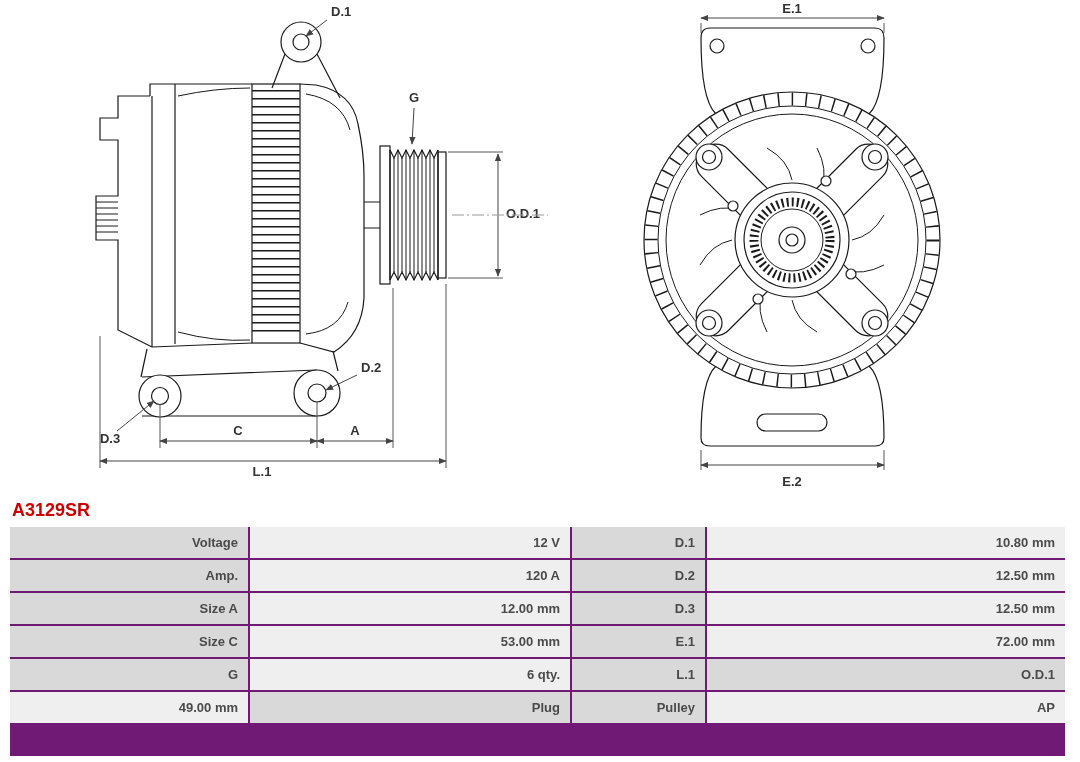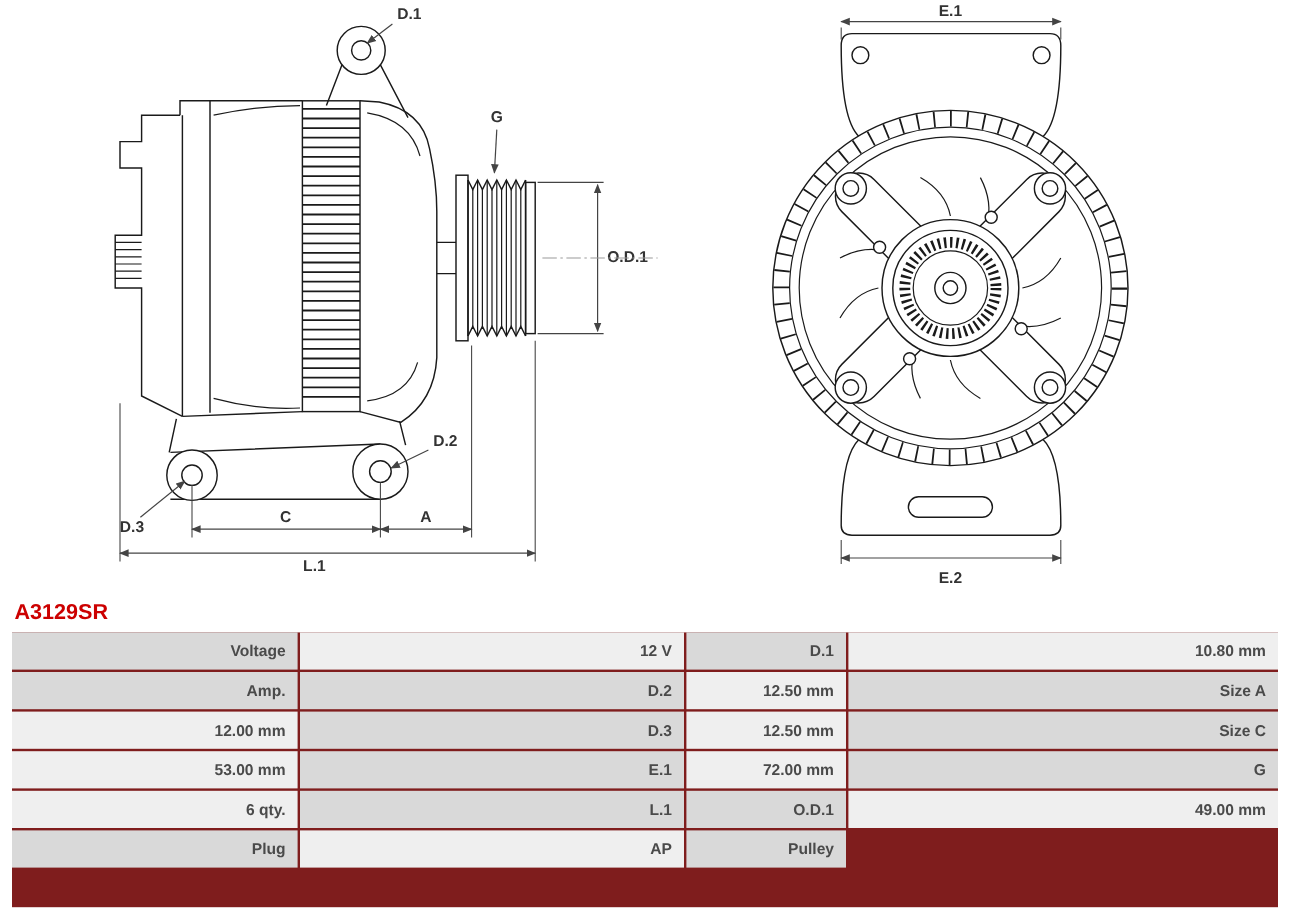--- a/index.html
+++ b/index.html
@@ -2,21 +2,21 @@
 <html><head>
 <meta charset="utf-8">
 <style>
   html,body{margin:0;padding:0;background:#fff;}
   .page{position:relative;width:1080px;height:762px;background:#fff;overflow:hidden;
         font-family:"Liberation Sans",sans-serif;font-weight:bold;}
   svg{display:block;}
   svg text{font-family:"Liberation Sans",sans-serif;font-size:13px;fill:#333;}
   .part-number{margin:2px 0 0 12px;height:22px;font-size:18px;color:#cc0000;line-height:22px;}
   .spec-table{display:grid;grid-template-columns:238px 320px 133px 358px;grid-auto-rows:31px;
-              gap:2px;width:1055px;margin:6px 16px 0 10px;font-size:13px;color:#4a4a4a;background:#7f1d1d;}
+              gap:2px;width:1055px;margin:6px 16px 0 10px;font-size:13px;color:#4a4a4a;background:#701a75;}
   .cell{display:flex;align-items:center;justify-content:flex-end;padding-right:10px;box-sizing:border-box;}
   .lbl{background:#d9d9d9;}
   .val{background:#efefef;padding-left:40px;}
   .blank{background:transparent;}
 </style>
 </head>
 <body>
 
 <div class="page">
 
@@ -185,20 +185,21 @@
   <div class="part-number">A3129SR</div>
 
   <div class="spec-table">
 
     <div class="cell lbl">Voltage</div>
     <div class="cell val">12 V</div>
     <div class="cell lbl">D.1</div>
     <div class="cell val">10.80 mm</div>
 
     <div class="cell lbl">Amp.</div>
+    <div class="cell val">120 A</div>
     <div class="cell lbl">D.2</div>
     <div class="cell val">12.50 mm</div>
 
     <div class="cell lbl">Size A</div>
     <div class="cell val">12.00 mm</div>
     <div class="cell lbl">D.3</div>
     <div class="cell val">12.50 mm</div>
 
     <div class="cell lbl">Size C</div>
     <div class="cell val">53.00 mm</div>
@@ -206,19 +207,19 @@
     <div class="cell val">72.00 mm</div>
 
     <div class="cell lbl">G</div>
     <div class="cell val">6 qty.</div>
     <div class="cell lbl">L.1</div>
 
     <div class="cell lbl">O.D.1</div>
     <div class="cell val">49.00 mm</div>
     <div class="cell lbl">Plug</div>
 
+    <div class="cell lbl">Pulley</div>
     <div class="cell val">AP</div>
-    <div class="cell lbl">Pulley</div>
     <div class="cell blank"></div>
     <div class="cell blank"></div>
   </div>
 
 </div>
 
 </body></html>

